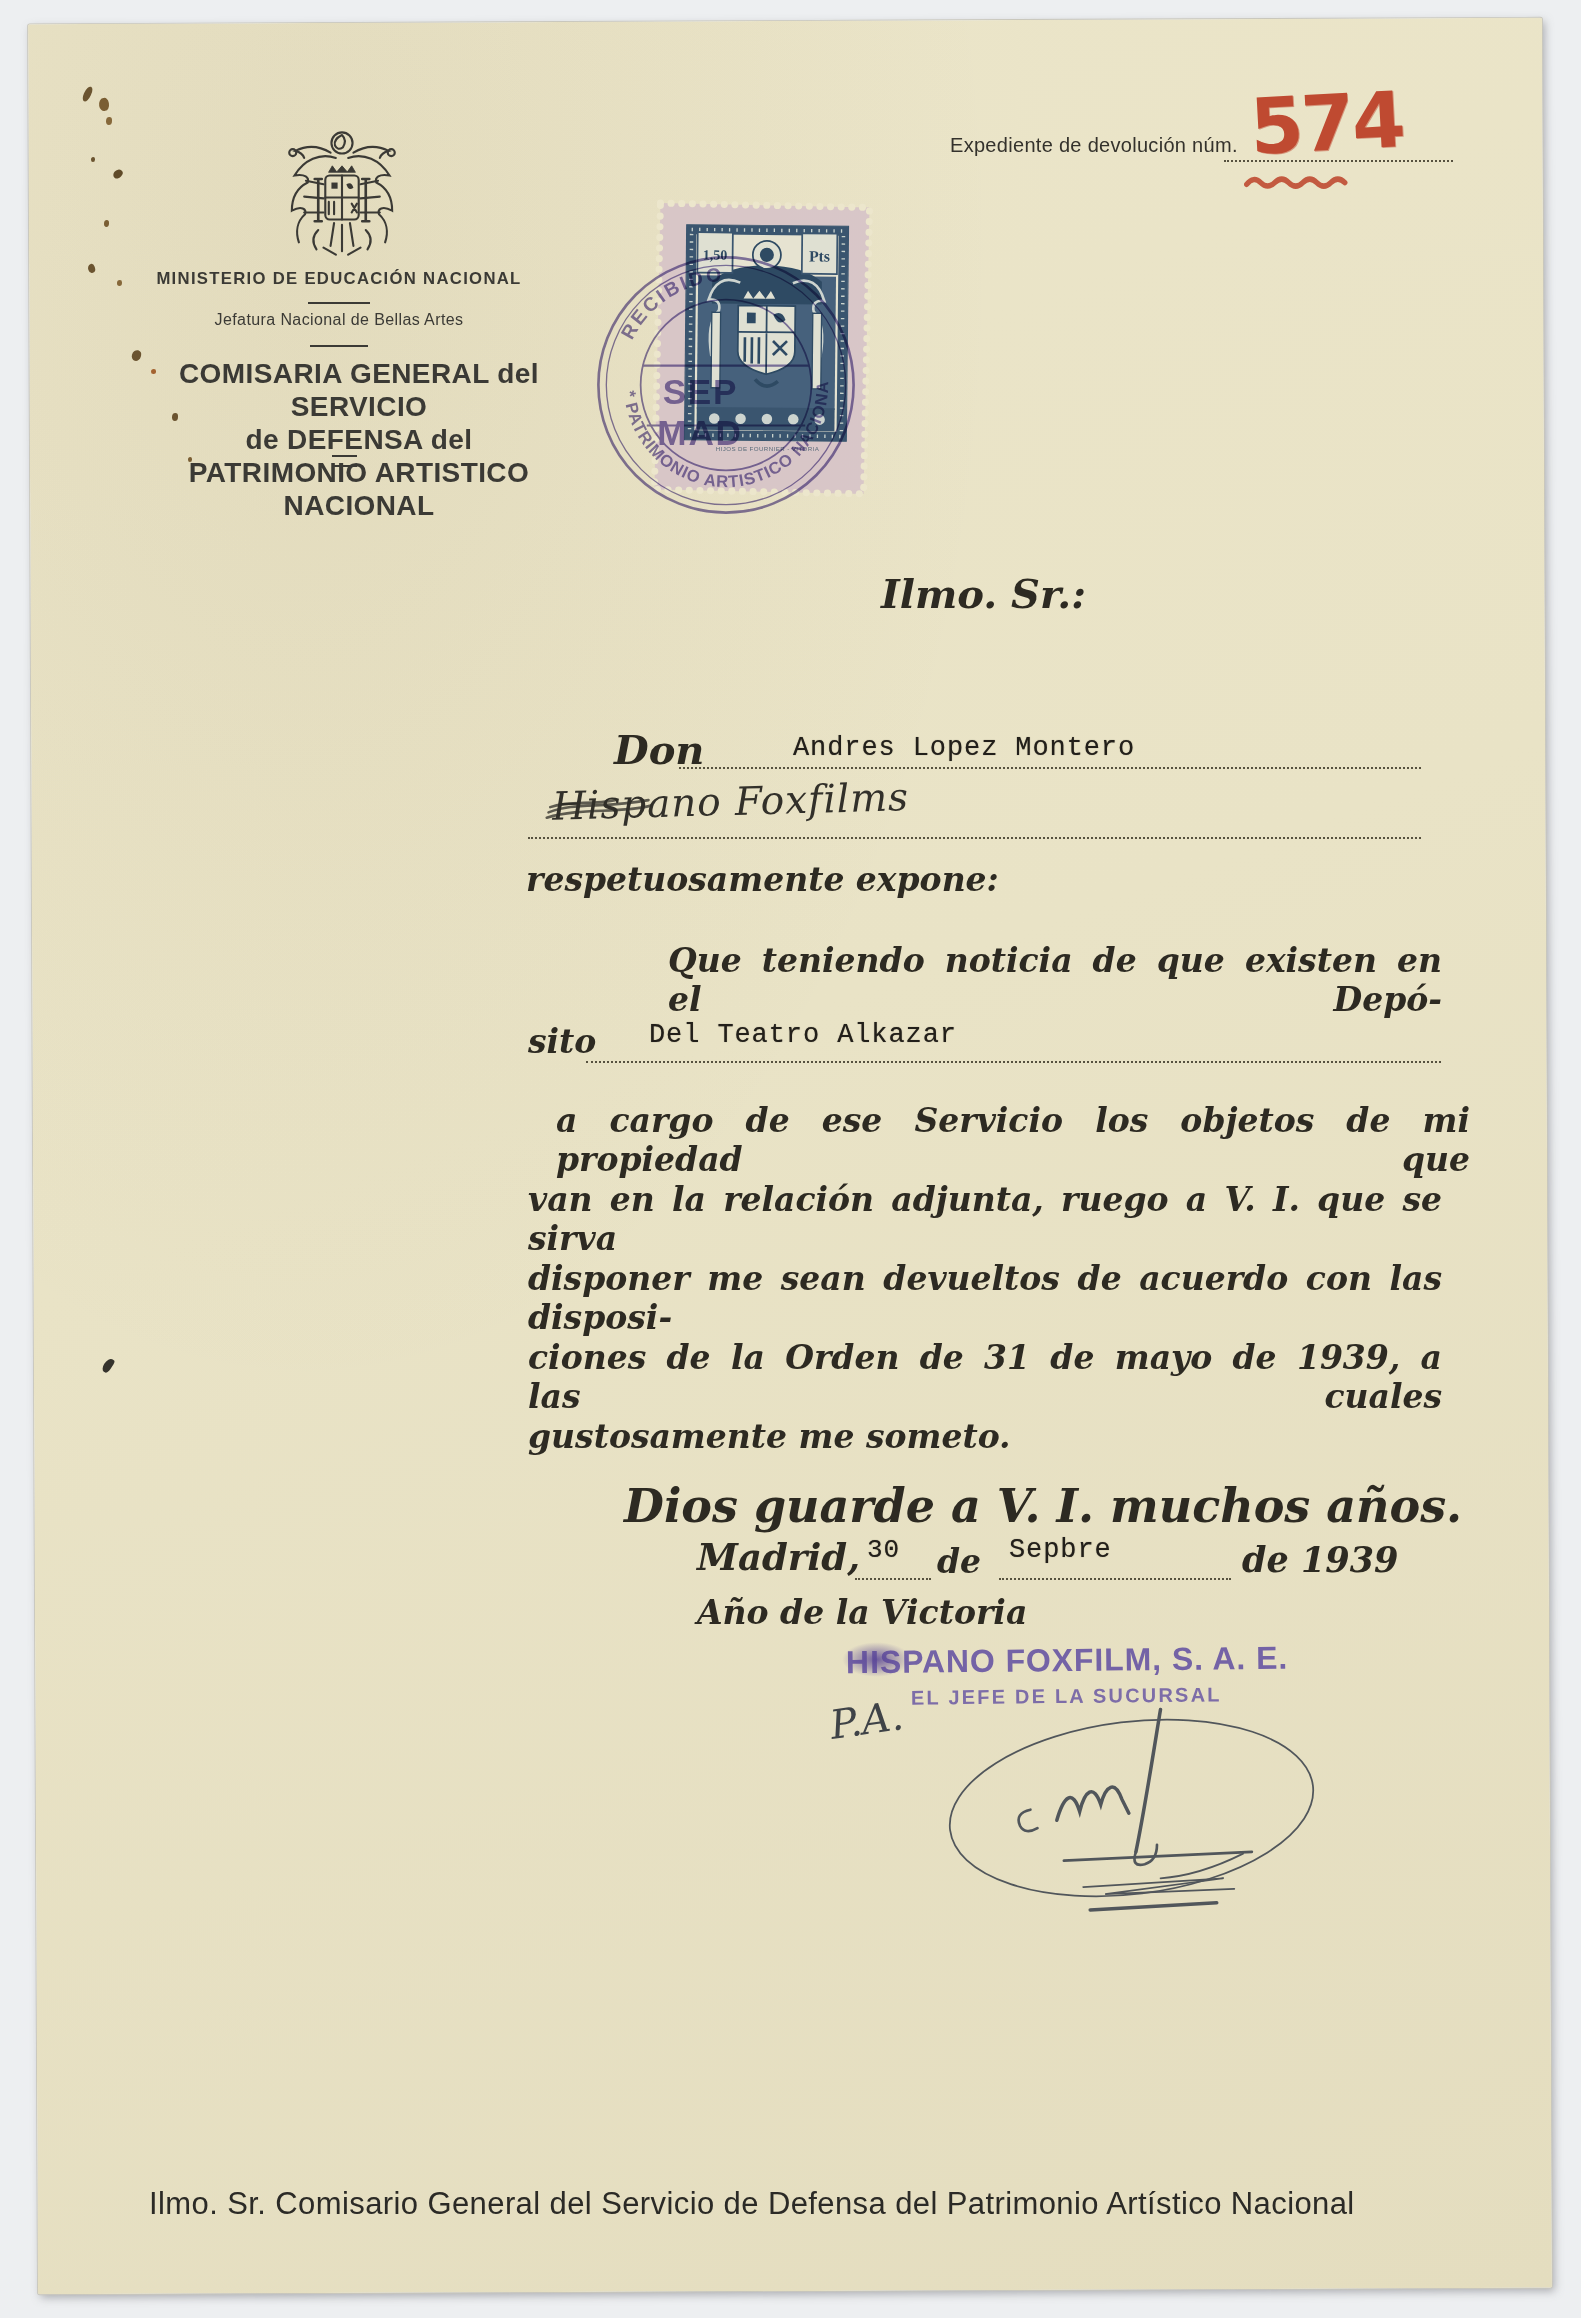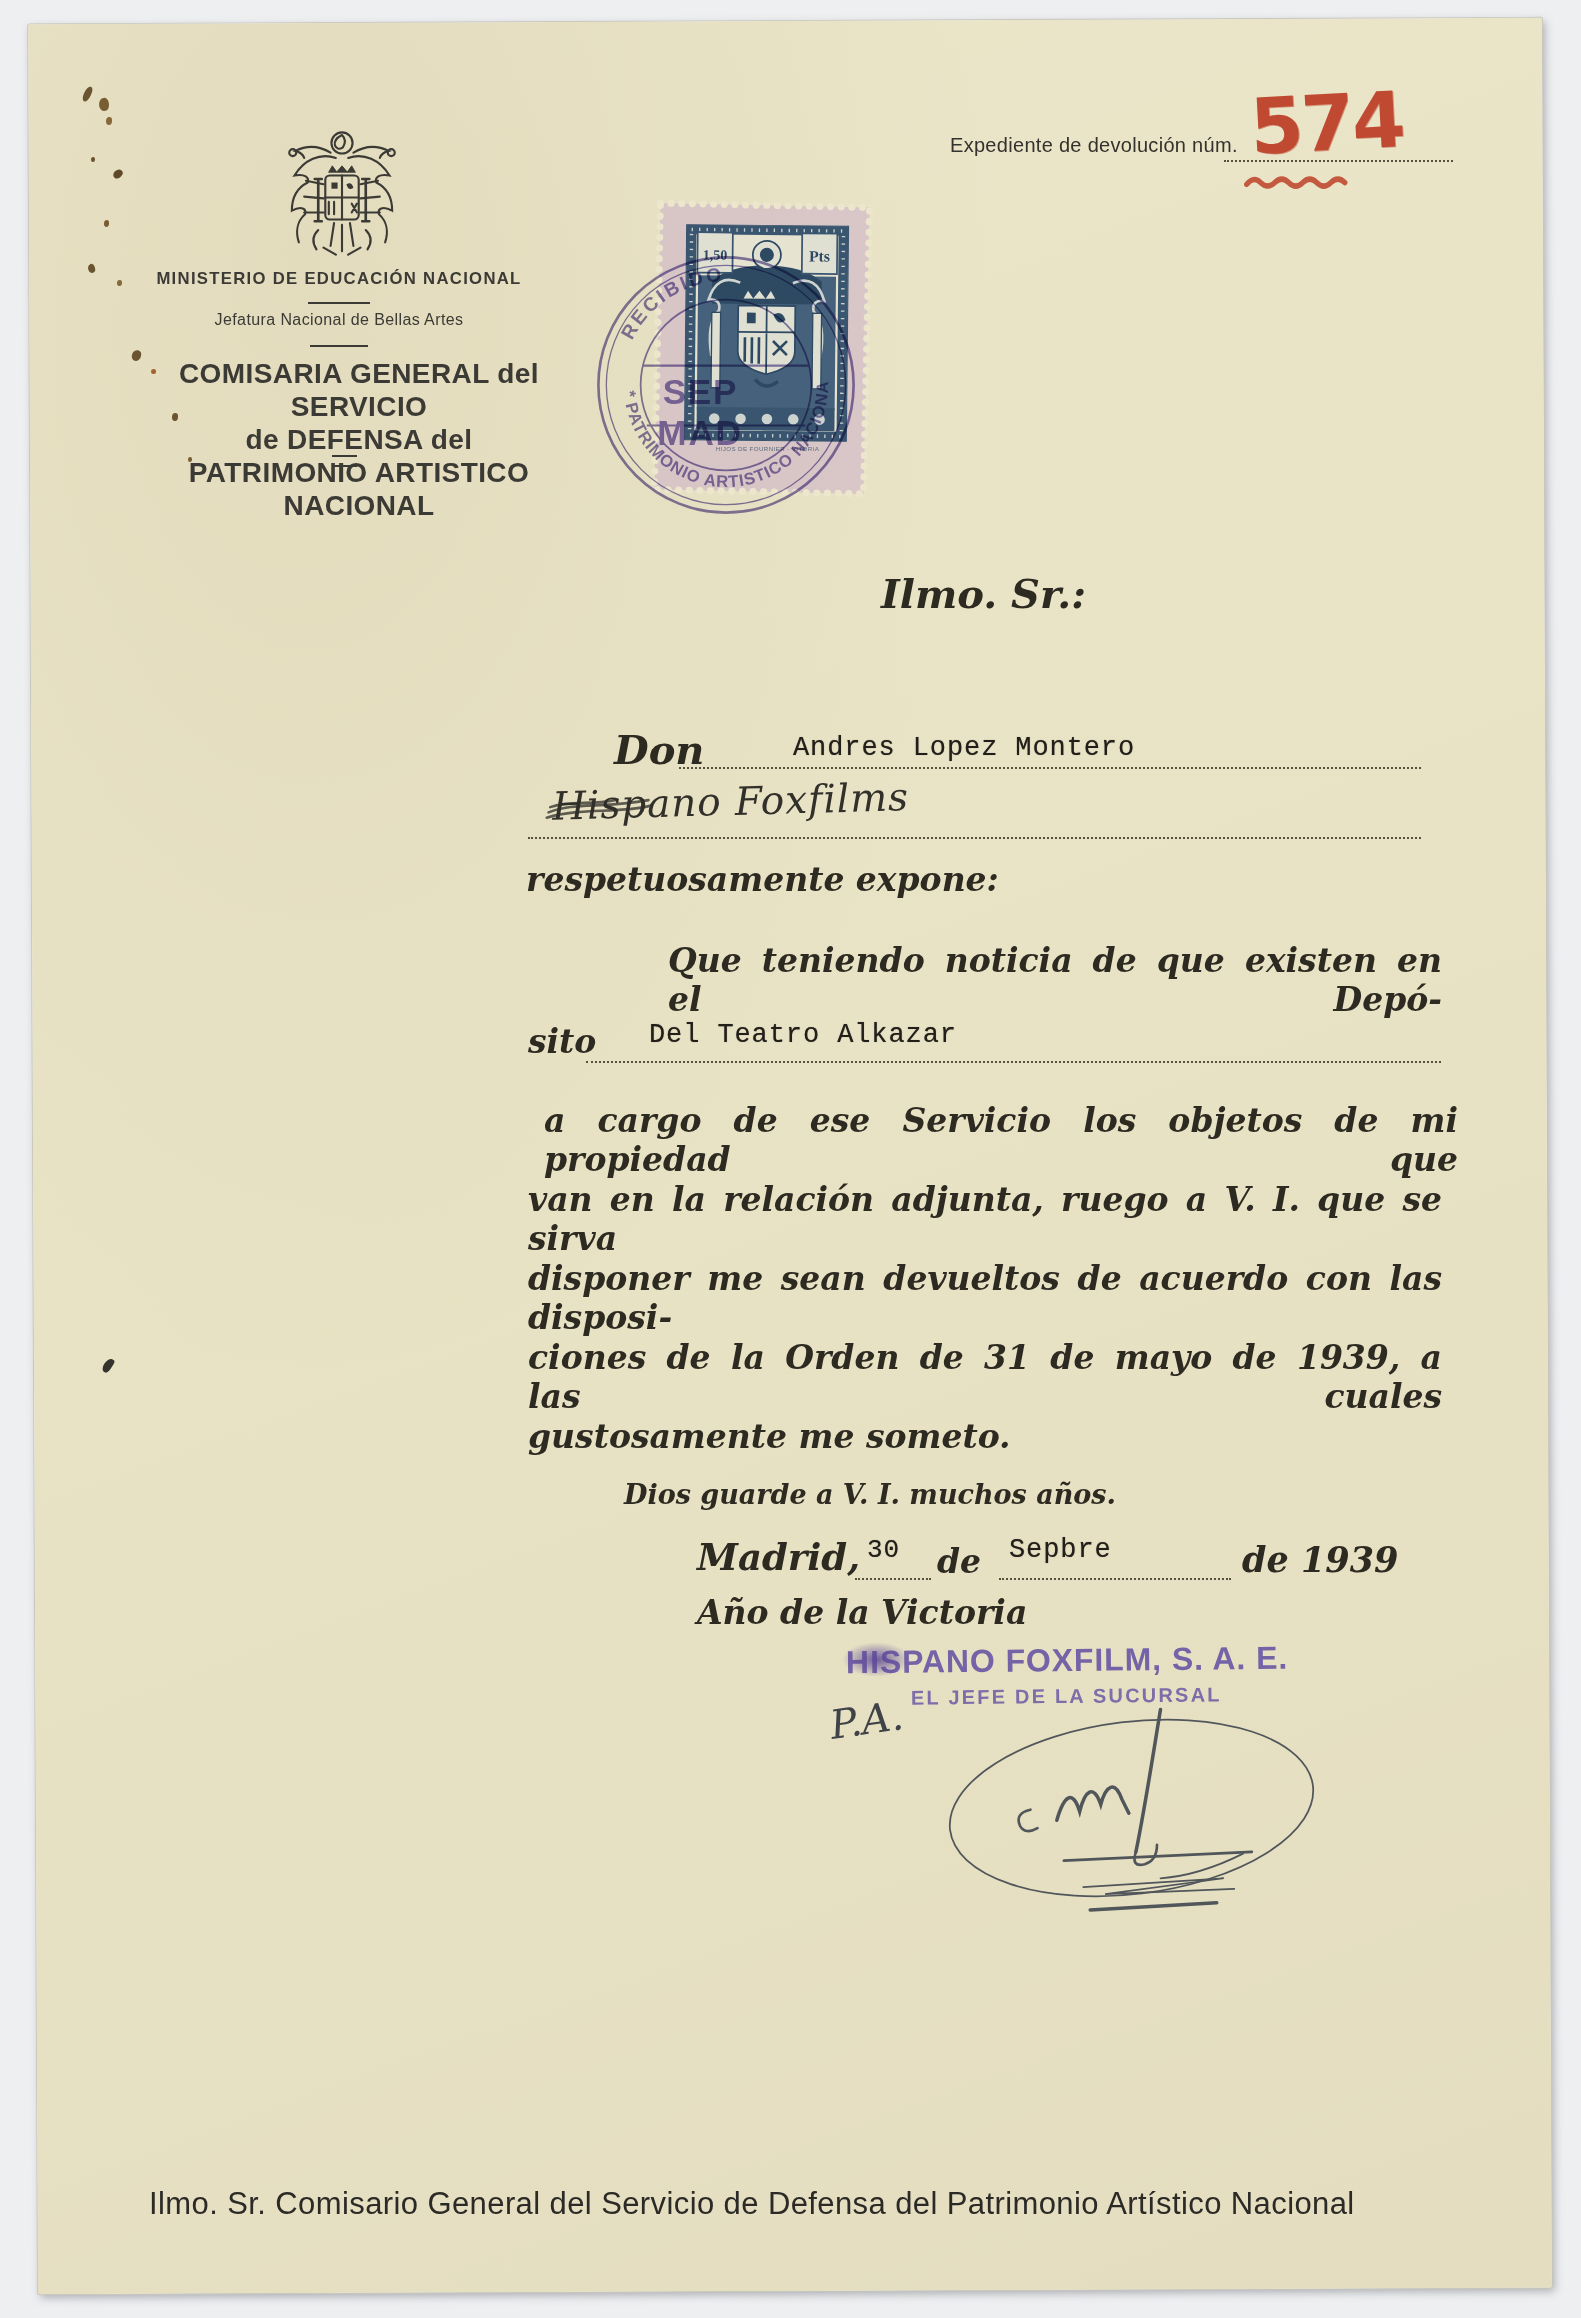--- a/index.html
+++ b/index.html
@@ -185,27 +185,27 @@
 </svg>
 
 <div class="abs script" style="left:526px;top:860px;font-size:33px;">respetuosamente expone:</div>
 
 <div class="abs script bodyline" style="left:668px;top:941px;width:774px;">Que teniendo noticia de que existen en el Depó-</div>
 
 <div class="abs script" style="left:528px;top:1022px;font-size:33px;">sito</div>
 <div class="abs dots" style="left:586px;top:1029px;width:855px;height:32px;"></div>
 <div class="abs typed" style="left:649px;top:1020px;font-size:27px;">Del Teatro Alkazar</div>
 
-<div class="abs script bodyline" style="left:544px;top:1101px;width:914px;font-style:italic;">a cargo de ese Servicio los objetos de mi propiedad que</div>
+<div class="abs script bodyline" style="left:556px;top:1101px;width:914px;font-style:italic;">a cargo de ese Servicio los objetos de mi propiedad que</div>
 <div class="abs script bodyline" style="left:528px;top:1180px;width:914px;">van en la relación adjunta, ruego a V. I. que se sirva</div>
 <div class="abs script bodyline" style="left:528px;top:1259px;width:914px;">disponer me sean devueltos de acuerdo con las disposi-</div>
 <div class="abs script bodyline" style="left:528px;top:1338px;width:914px;">ciones de la Orden de 31 de mayo de 1939, a las cuales</div>
 <div class="abs script" style="left:528px;top:1417px;font-size:33px;">gustosamente me someto.</div>
 
-<div class="abs script" style="left:624px;top:1479px;font-size:27px;">Dios guarde a V. I. muchos años.</div>
+<div class="abs script" style="left:624px;top:1479px;font-size:46px;">Dios guarde a V. I. muchos años.</div>
 
 <div class="abs script" style="left:697px;top:1535px;font-size:37px;">Madrid,</div>
 <div class="abs dots" style="left:855px;top:1548px;width:76px;height:30px;"></div>
 <div class="abs typed" style="left:867px;top:1535px;font-size:26px;">30</div>
 <div class="abs script" style="left:937px;top:1542px;font-size:33px;text-align:center;">de</div>
 <div class="abs dots" style="left:999px;top:1548px;width:232px;height:30px;"></div>
 <div class="abs typed" style="left:1009px;top:1535px;font-size:27px;">Sepbre</div>
 <div class="abs script" style="left:1242px;top:1539px;font-size:35px;">de 1939</div>
 
 <div class="abs script" style="left:697px;top:1593px;font-size:33px;">Año de la Victoria</div>

